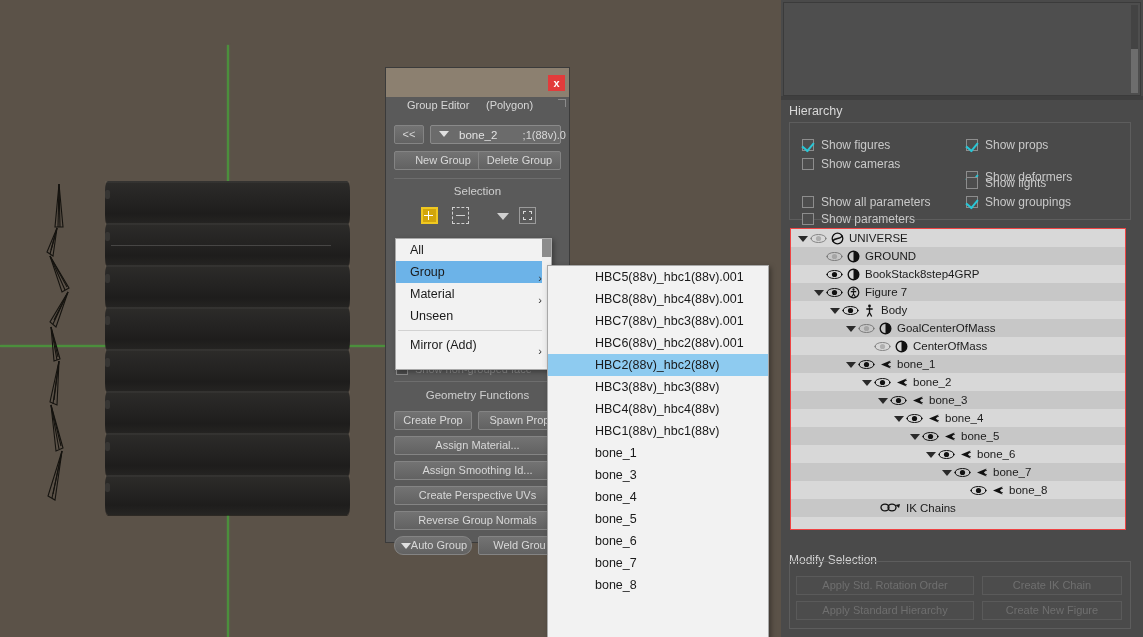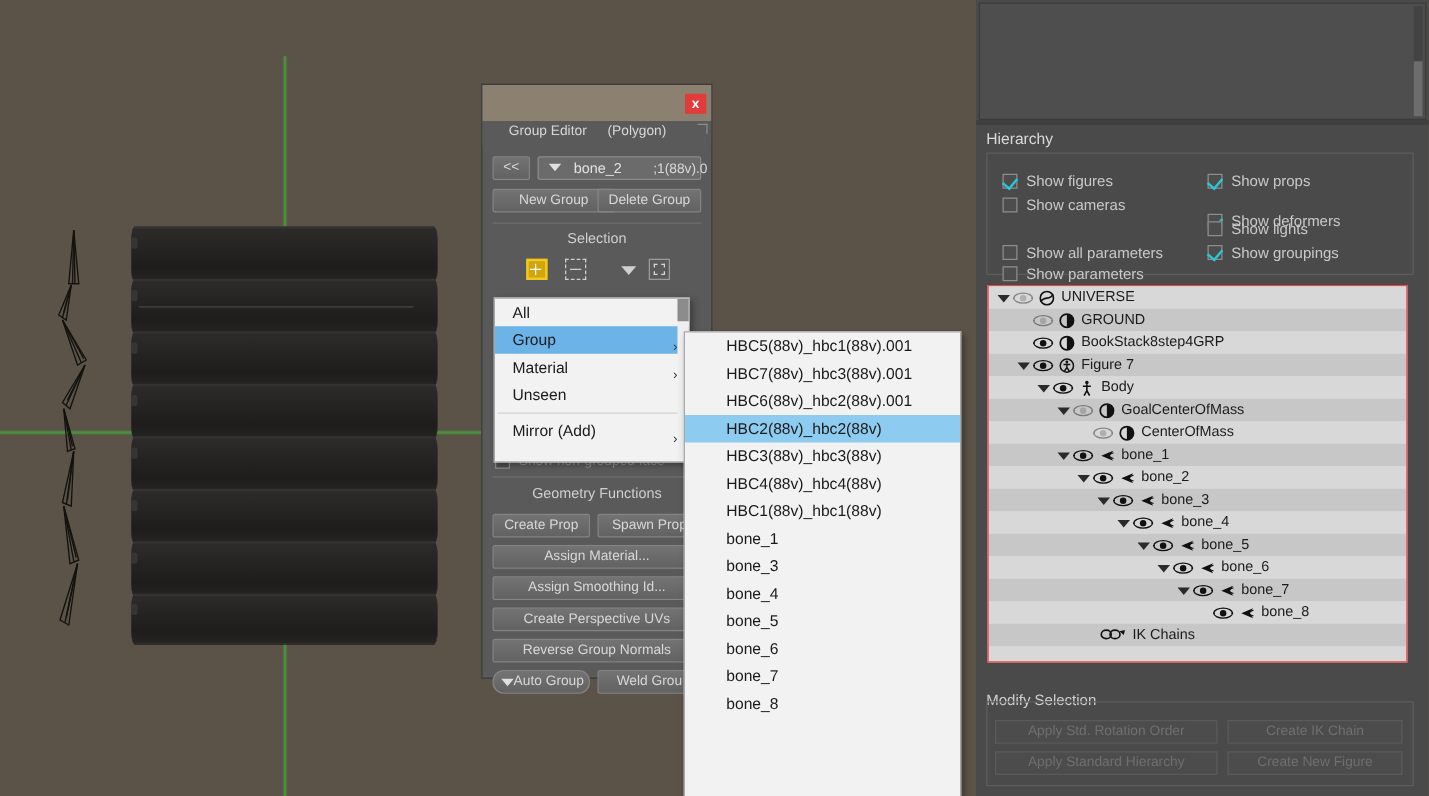--- a/index.html
+++ b/index.html
@@ -184,21 +184,21 @@
     position:absolute; left:0; top:0; width:9px; height: 18px; background:#8c8c8c; display:block;
   }
 
   #menu2 {
     position: absolute; left: 547px; top: 265px; width: 220px; height: 372px;
     background: #f2f2f2; border: 1px solid #a8a8a8;
     box-shadow: 2px 2px 5px rgba(0,0,0,.35); overflow: hidden;
   }
   .m2item {
     height: 22px; line-height: 22px; font-size: 12.5px; color: #1a1a1a;
-    padding-left: 33px; box-sizing: border-box;
+    padding-left: 47px; box-sizing: border-box;
   }
   .m2item.hl { background: #8ecbf0; }
 </style>
 </head>
 <body>
 
 <div id="root">
 
   <div id="viewport">
     <div class="axis-v"></div>
@@ -621,20 +621,21 @@
       <div class="m1item"><span>Material</span><span class="arrow">›</span></div>
       <div class="m1item"><span>Unseen</span></div>
       <div class="m1sep"></div>
       <div class="m1item"><span>Mirror (Add)</span><span class="arrow">›</span></div>
       <div class="vscroll">
         <i></i>
       </div>
     </div>
   <div id="menu2">
       <div class="m2item">HBC5(88v)_hbc1(88v).001</div>
+      <div class="m2item">HBC8(88v)_hbc4(88v).001</div>
       <div class="m2item">HBC7(88v)_hbc3(88v).001</div>
       <div class="m2item">HBC6(88v)_hbc2(88v).001</div>
       <div class="m2item hl">HBC2(88v)_hbc2(88v)</div>
       <div class="m2item">HBC3(88v)_hbc3(88v)</div>
       <div class="m2item">HBC4(88v)_hbc4(88v)</div>
       <div class="m2item">HBC1(88v)_hbc1(88v)</div>
       <div class="m2item">bone_1</div>
       <div class="m2item">bone_3</div>
       <div class="m2item">bone_4</div>
       <div class="m2item">bone_5</div>

